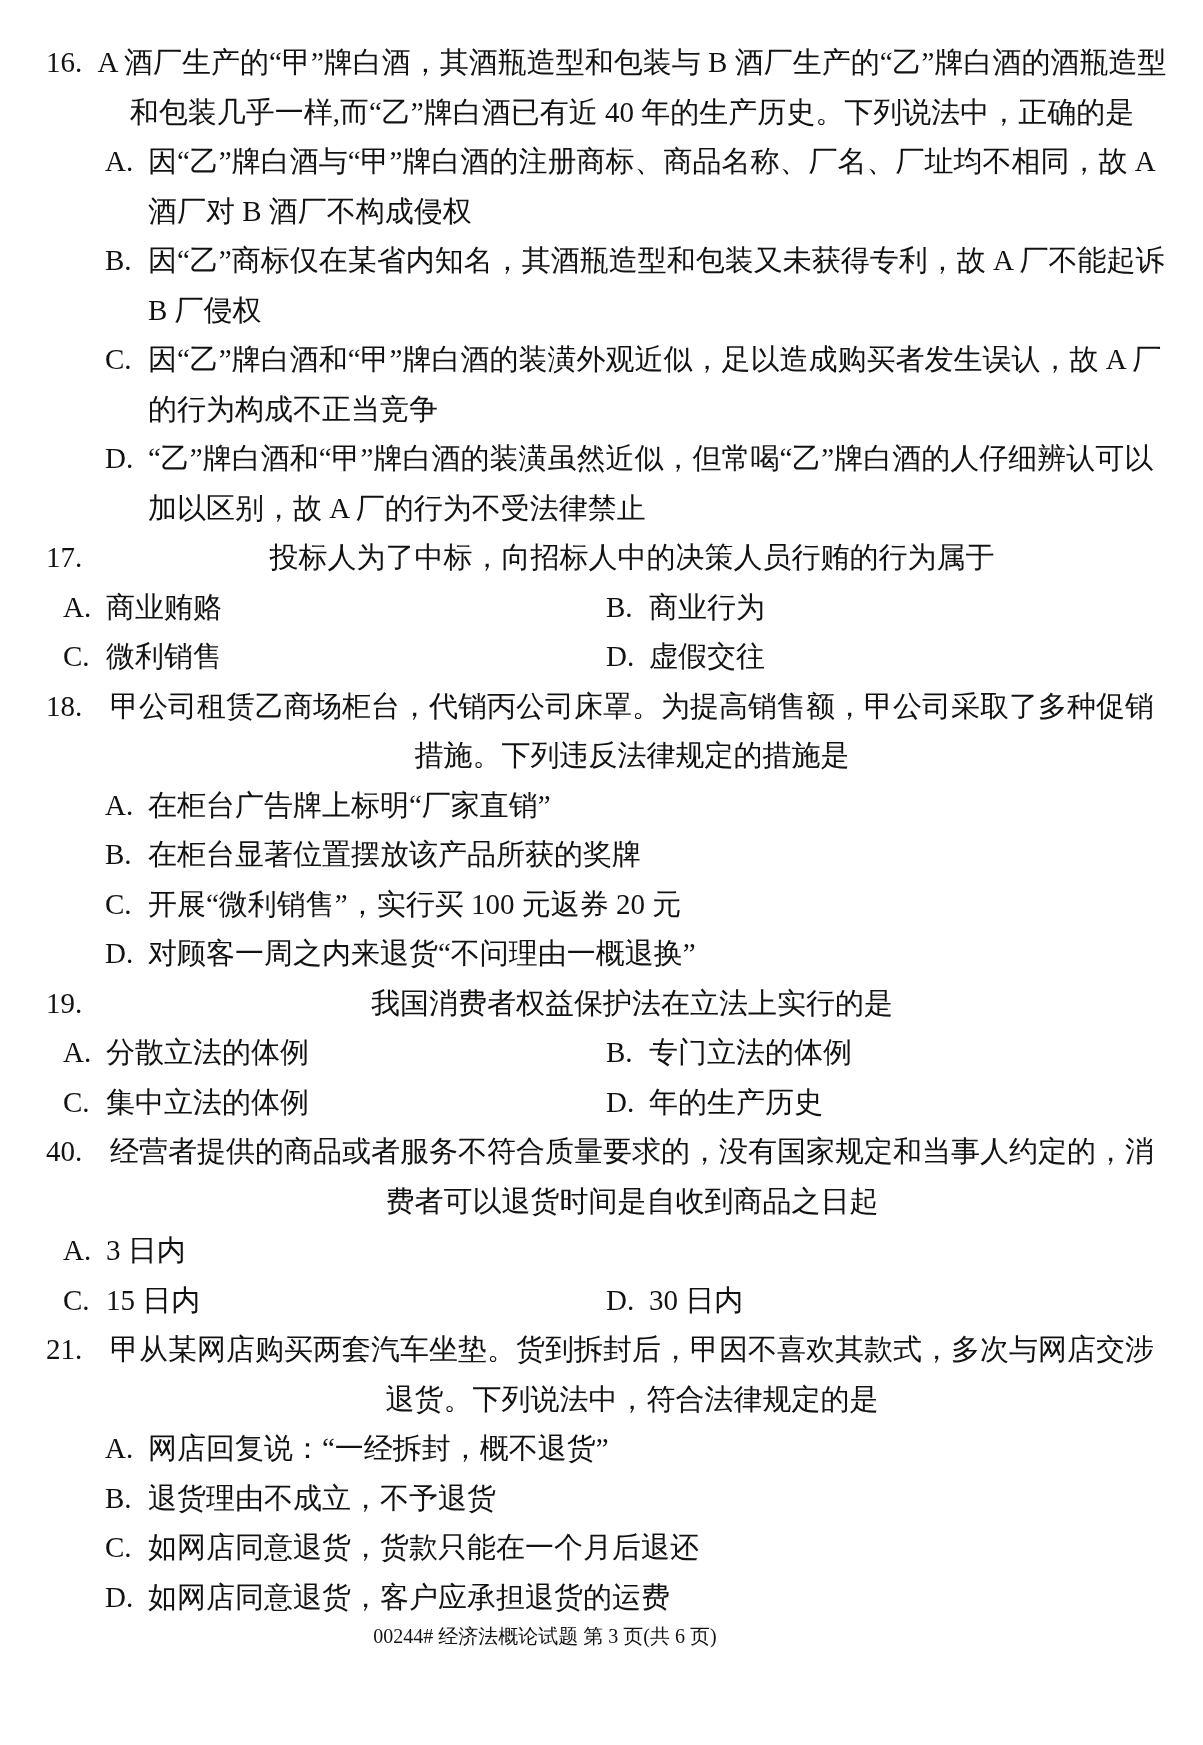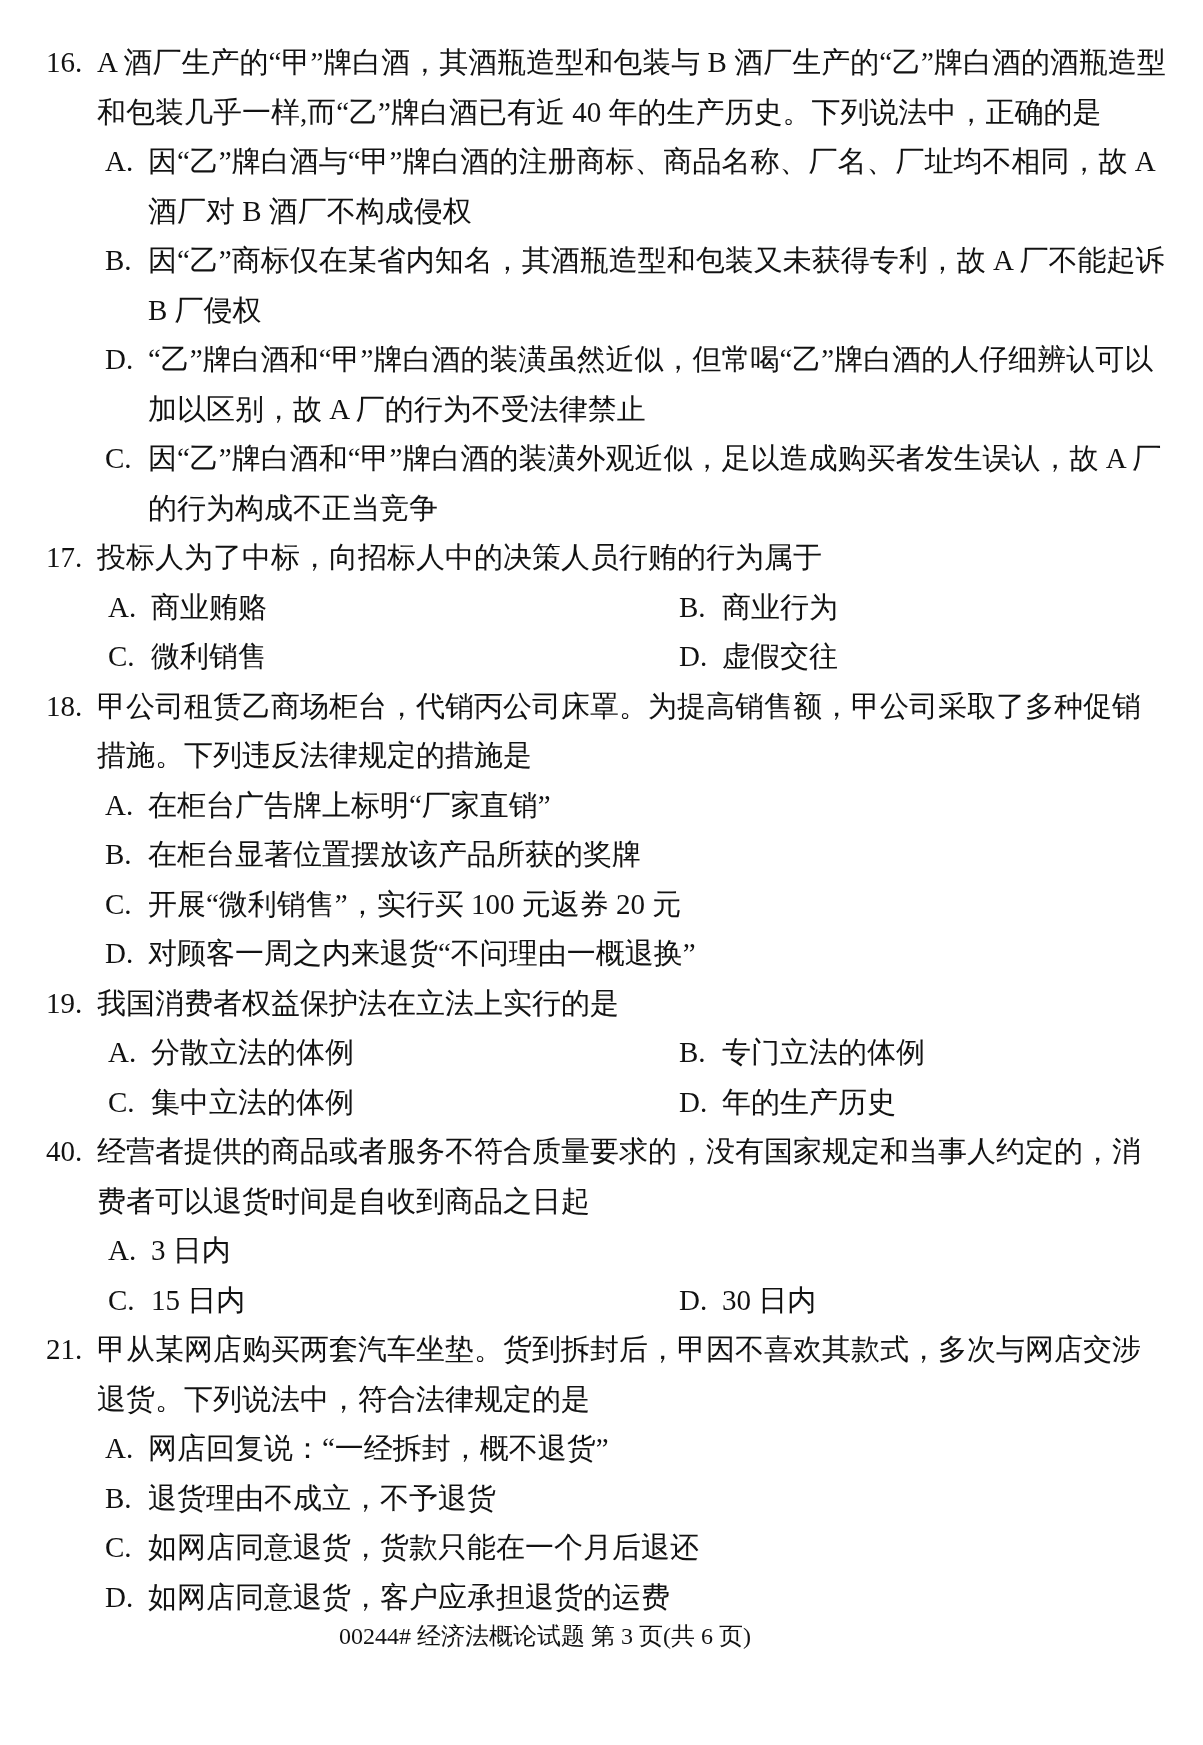--- a/index.html
+++ b/index.html
@@ -9,58 +9,57 @@
     background: #ffffff;
     color: #121212;
     font-family: serif;
     font-size: 29px;
     line-height: 49.5px;
     overflow: hidden;
   }
   .sheet { position: relative; padding-top: 38px; }
   .q { position: relative; font-family: Liberation Serif, serif; }
   .qnum { position: absolute; left: 46px; top: 0; }
-  .qtext { margin-left: 97px; width: 1070px; }
+  .qtext { margin-left: 97px; width: 1070px; text-align: center; }
   .opt {
     margin-left: 148px;
     width: 1017px;
     text-indent: -43px;
   }
   .optlabel {
     display: inline-block;
     width: 43px;
     text-indent: 0;
   }
   .optrow {
-    margin-left: 108px;
+    margin-left: 63px;
     display: grid;
     grid-template-columns: 543px 1fr;
-    gap: 28px;
   }
   .opt2 { white-space: nowrap; }
   .footer {
     margin-top: -10px;
     width: 1090px;
     text-align: center;
-    font-size: 24px;
+    font-size: 20px;
   }
 </style>
 </head>
 <body>
 
 <main class="sheet">
   <section id="questions">
       <div class="q">
         <span class="qnum">16.</span>
         <div class="qtext">A 酒厂生产的“甲”牌白酒，其酒瓶造型和包装与 B 酒厂生产的“乙”牌白酒的酒瓶造型和包装几乎一样,而“乙”牌白酒已有近 40 年的生产历史。下列说法中，正确的是</div>
       </div>
       <div class="opt"><span class="optlabel">A.</span><span>因“乙”牌白酒与“甲”牌白酒的注册商标、商品名称、厂名、厂址均不相同，故 A 酒厂对 B 酒厂不构成侵权</span></div>
       <div class="opt"><span class="optlabel">B.</span><span>因“乙”商标仅在某省内知名，其酒瓶造型和包装又未获得专利，故 A 厂不能起诉 B 厂侵权</span></div>
+      <div class="opt"><span class="optlabel">C.</span><span>因“乙”牌白酒和“甲”牌白酒的装潢外观近似，足以造成购买者发生误认，故 A 厂的行为构成不正当竞争</span></div>
       <div class="opt"><span class="optlabel">D.</span><span>“乙”牌白酒和“甲”牌白酒的装潢虽然近似，但常喝“乙”牌白酒的人仔细辨认可以加以区别，故 A 厂的行为不受法律禁止</span></div>
-      <div class="opt"><span class="optlabel">C.</span><span>因“乙”牌白酒和“甲”牌白酒的装潢外观近似，足以造成购买者发生误认，故 A 厂的行为构成不正当竞争</span></div>
       <div class="q">
         <span class="qnum">17.</span>
         <div class="qtext">投标人为了中标，向招标人中的决策人员行贿的行为属于</div>
       </div>
       <div class="optrow">
         <div class="opt2"><span class="optlabel">A.</span><span>商业贿赂</span></div>
         <div class="opt2"><span class="optlabel">B.</span><span>商业行为</span></div>
       </div>
       <div class="optrow">
         <div class="opt2"><span class="optlabel">C.</span><span>微利销售</span></div>

